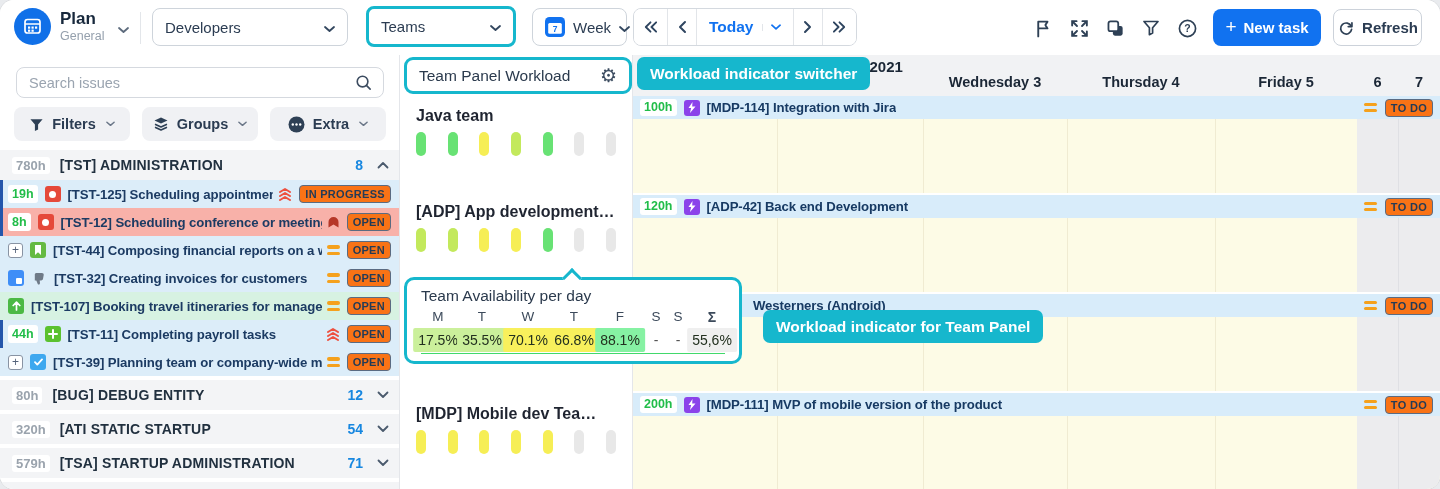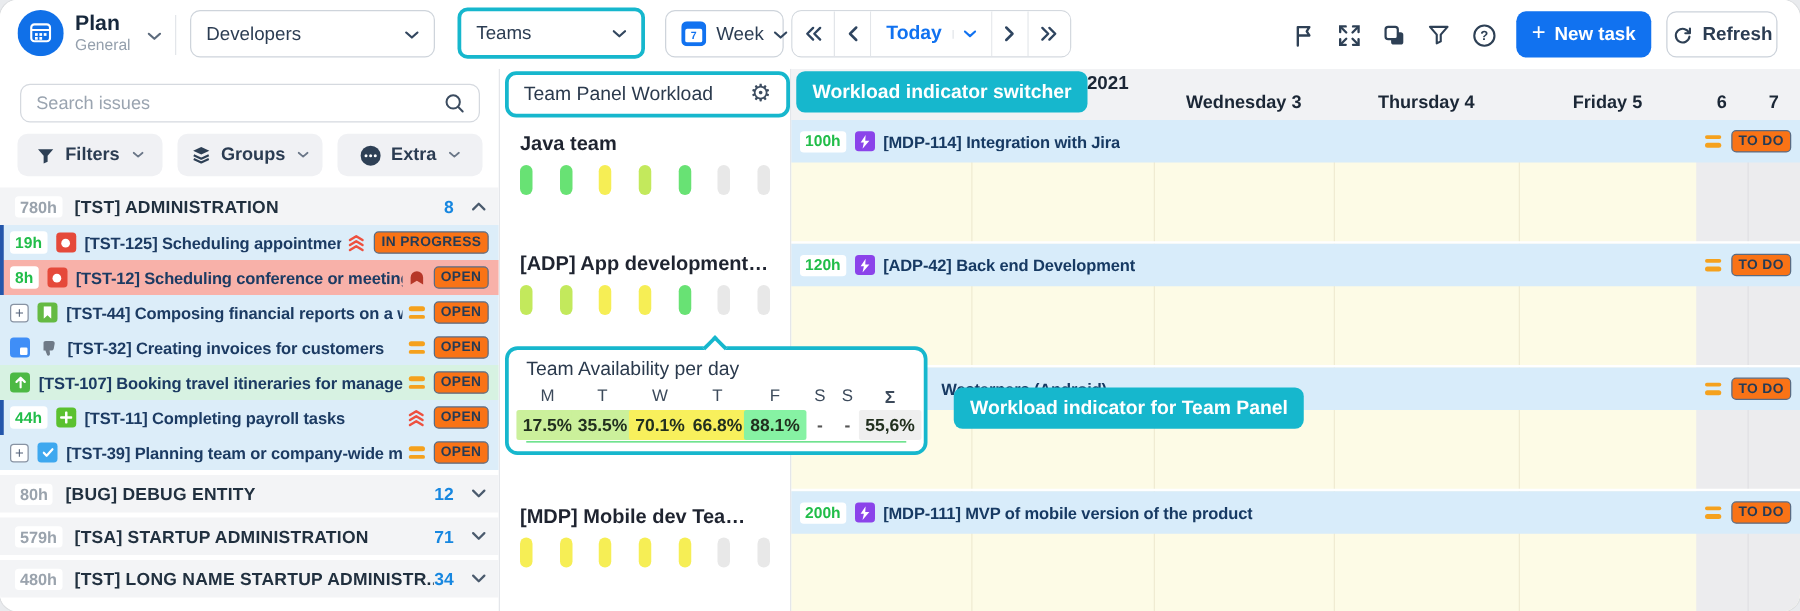--- a/index.html
+++ b/index.html
@@ -65,34 +65,34 @@
   .bars{display:flex;gap:21.7px;margin-top:7px;}
   .pill{width:10px;height:24px;border-radius:5px;flex:none;}
 
   
   .popup{position:absolute;left:404px;top:277px;width:338px;height:87px;background:#fff;border:3px solid #16b7cd;border-radius:10px;z-index:6;}
   .popup .ptr{position:absolute;left:158px;top:-9px;width:14px;height:14px;background:#fff;border-left:3px solid #16b7cd;border-top:3px solid #16b7cd;transform:rotate(45deg);}
   .pp-title{position:absolute;left:14px;top:7px;font-size:15.5px;color:#2b3a4d;font-weight:500;}
   .av-col{position:absolute;top:29px;transform:translateX(-50%);text-align:center;}
   .av-day{font-size:13.5px;color:#3c4a5b;height:17px;}
   .av-day.sigma{font-weight:700;font-size:14px;}
-  .av-val{margin-top:2px;font-size:14px;font-weight:700;color:#22301f;border-radius:2px;padding:4px 5px;display:inline-block;white-space:nowrap;}
+  .av-val{margin-top:2px;font-size:14px;font-weight:400;color:#22301f;border-radius:2px;padding:4px 5px;display:inline-block;white-space:nowrap;}
   .pp-line{position:absolute;left:14px;right:14px;bottom:7px;height:1.5px;background:#41d96b;}
 
   
   .calendar{position:absolute;left:632px;top:55px;width:808px;bottom:0;z-index:1;}
   .cal-header{position:absolute;left:0;top:0;width:100%;height:41px;background:#f1f2f4;}
   .cal-title{position:absolute;left:225px;top:3px;font-size:15px;font-weight:700;color:#1b2736;white-space:nowrap;}
   .day-lbl{position:absolute;top:19px;transform:translateX(-50%);font-size:14.5px;font-weight:600;color:#1b2736;white-space:nowrap;}
   .cal-body{position:absolute;left:0;top:41px;width:100%;bottom:0;background:#fdfbe6;}
   .weekend{position:absolute;left:725px;top:0;width:83px;height:100%;background:#ececee;}
   .vline{position:absolute;top:0;height:100%;width:1px;}
   .vline.cream{background:#f0ebd2;}
   .vline.gray{background:#dfe0e4;}
-  .task-bar{position:absolute;left:0;width:100%;height:34px;background:#d8ecfa;display:flex;align-items:center;padding-left:8px;z-index:2;cursor:pointer;}
+  .task-bar{position:absolute;left:0;width:100%;height:23px;background:#d8ecfa;display:flex;align-items:center;padding-left:8px;z-index:2;cursor:pointer;}
   .white-sep{position:absolute;left:0;width:100%;height:2px;background:#fff;z-index:2;}
   .tb-hours{background:#fff;border-radius:3px;padding:0 4px;height:17px;line-height:17px;font-size:12.5px;font-weight:700;color:#21bd49;margin-right:7px;flex:none;}
   .tb-title{font-size:13.2px;font-weight:600;color:#173a63;white-space:nowrap;overflow:hidden;max-width:580px;letter-spacing:-0.1px;}
   .tb-eq{position:absolute;left:732px;top:50%;transform:translateY(-50%);}
   .tb-status{position:absolute;right:7px;top:50%;transform:translateY(-50%);margin-right:0;}
 
   
   .callout{position:absolute;height:33px;line-height:33px;padding:0 13px;background:#16b7cd;border-radius:7px;color:#fff;font-size:15.5px;font-weight:700;white-space:nowrap;z-index:7;}
   .callout1{left:637px;top:57px;}
   .callout2{left:745px;top:310px;margin-left:18px;}
@@ -406,20 +406,30 @@
             <span class="g-hours">80h</span>
             <span class="g-title">[BUG] DEBUG ENTITY</span>
             <span class="g-count">12</span>
             <span style="display:flex;">
               <svg width="12" height="8" viewBox="0 0 12 8">
                 <path d="M1.5 1.5L6 6l4.5-4.5" fill="none" stroke="#4a5a6d" stroke-width="1.8" stroke-linecap="round" stroke-linejoin="round"></path>
               </svg>
             </span>
           </div>
           <div class="grow">
+            <span class="g-hours">320h</span>
+            <span class="g-title">[ATI STATIC STARTUP</span>
+            <span class="g-count">54</span>
+            <span style="display:flex;">
+              <svg width="12" height="8" viewBox="0 0 12 8">
+                <path d="M1.5 1.5L6 6l4.5-4.5" fill="none" stroke="#4a5a6d" stroke-width="1.8" stroke-linecap="round" stroke-linejoin="round"></path>
+              </svg>
+            </span>
+          </div>
+          <div class="grow">
             <span class="g-hours">579h</span>
             <span class="g-title">[TSA] STARTUP ADMINISTRATION</span>
             <span class="g-count">71</span>
             <span style="display:flex;">
               <svg width="12" height="8" viewBox="0 0 12 8">
                 <path d="M1.5 1.5L6 6l4.5-4.5" fill="none" stroke="#4a5a6d" stroke-width="1.8" stroke-linecap="round" stroke-linejoin="round"></path>
               </svg>
             </span>
           </div>
           <div class="grow">

